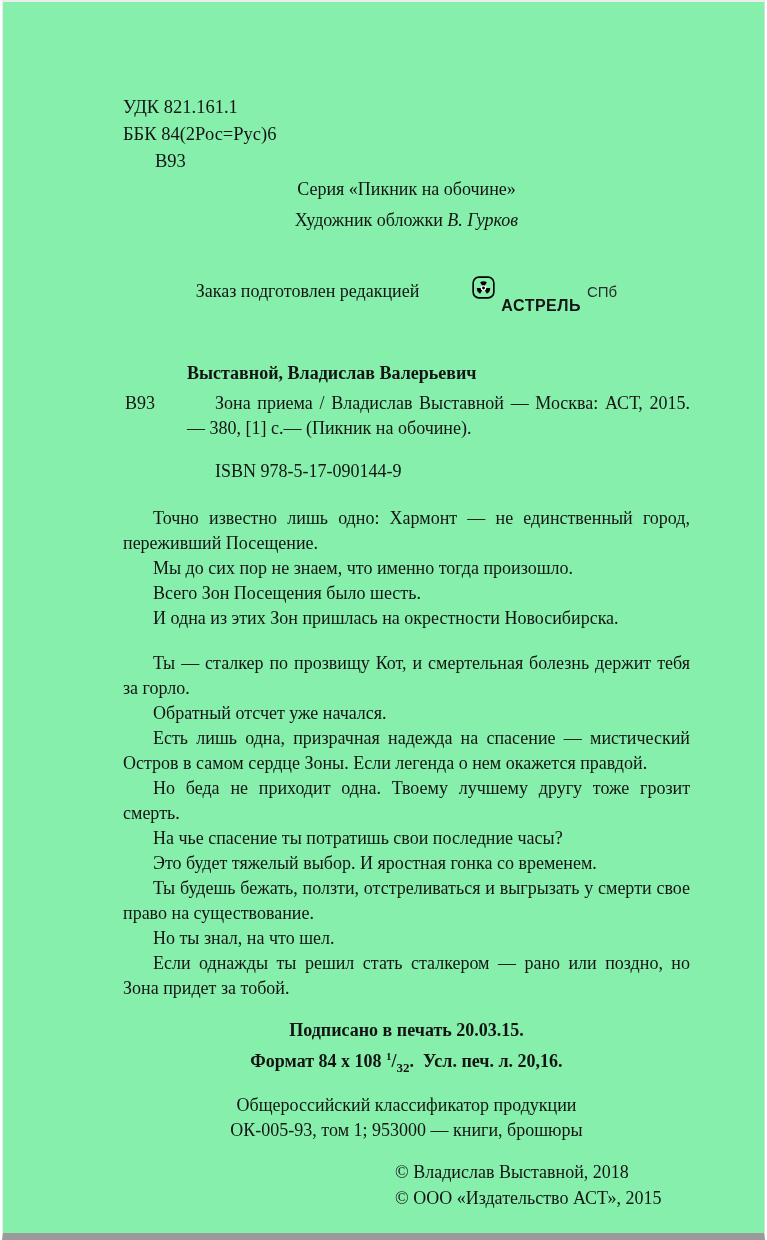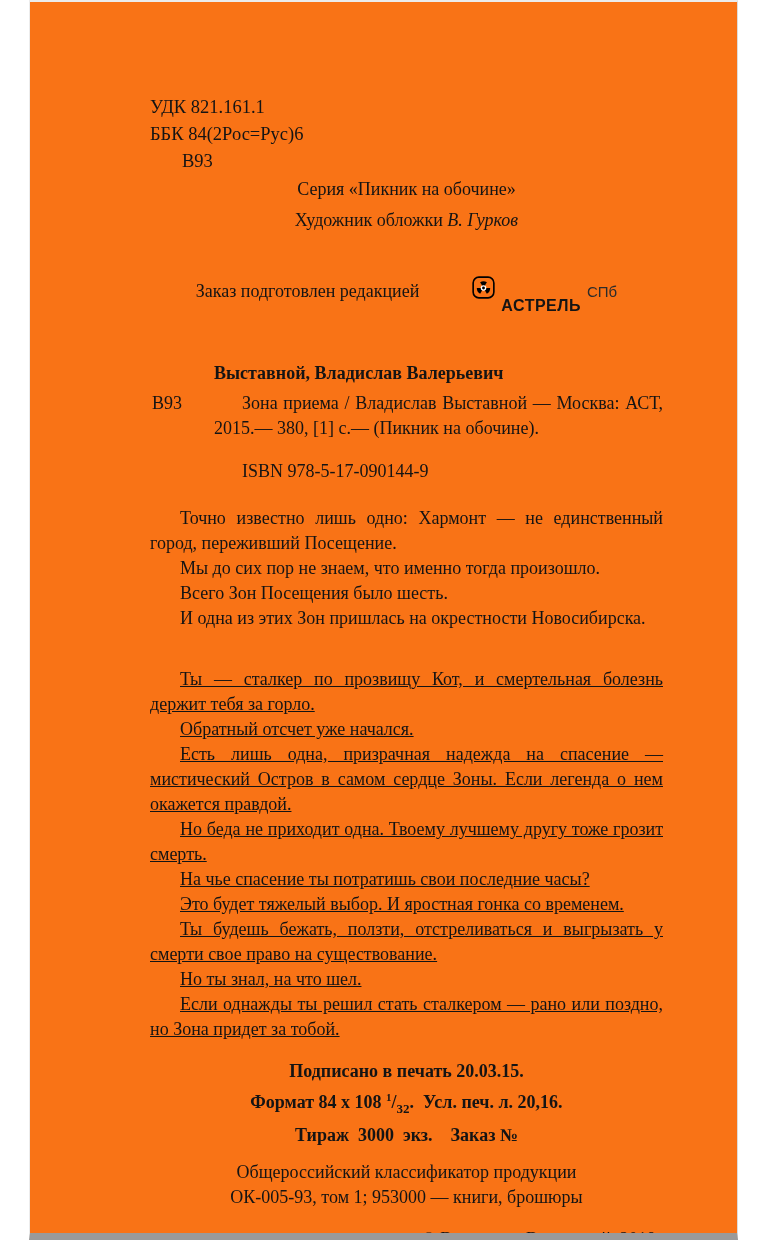--- a/index.html
+++ b/index.html
@@ -1,19 +1,19 @@
 <!DOCTYPE html>
 <html><head>
 <meta charset="utf-8">
 <style>
   * { margin:0; padding:0; box-sizing:border-box; }
   html,body { background:#ffffff; }
   .page {
-    width:709px; height:1240px; margin:0 auto; position:relative;
-    background:#f97316; color:#141414; overflow:hidden;
+    width:763px; height:1240px; margin:0 auto; position:relative;
+    background:#86efac; color:#141414; overflow:hidden;
     font-family:"Liberation Serif","DejaVu Serif",serif;
     font-size:18px; line-height:25px;
     border-top:2px solid #ececec;
     border-left:1px solid #ececec;
     border-right:1px solid #dcdcdc;
     border-bottom:7px solid #9a9a9a;
   }
   .column { padding:92px 74px 0 120px; }
 
   .head-block { font-size:18.5px; line-height:27px; }
@@ -42,21 +42,21 @@
 
   .catalog { position:relative; margin-top:5px; }
   .catalog-code { position:absolute; left:2px; top:0; }
   .catalog-entry {
     margin-left:64px; text-indent:28px; text-align:justify; line-height:25px;
   }
 
   .isbn-line { margin-top:18px; margin-left:92px; }
 
   .annotation { margin-top:22px; }
-  .annotation.second { margin-top:36px;text-decoration:underline; }
+  .annotation.second { margin-top:20px; }
   .ann { text-indent:30px; text-align:justify; line-height:25px; }
 
   .print-block { margin-top:16px; line-height:26px;font-weight:bold; }
   .print-block sup { font-size:11px; }
   .print-block sub { font-size:13px; }
 
   .classifier-block { margin-top:12px; line-height:25px; }
 
   .copyright-block { margin-top:16px; margin-left:272px; line-height:26px; }
 
@@ -120,21 +120,20 @@
       <p class="ann">На чье спасение ты потратишь свои последние часы?</p>
       <p class="ann">Это будет тяжелый выбор. И яростная гонка со временем.</p>
       <p class="ann">Ты будешь бежать, ползти, отстреливаться и выгрызать у смерти свое право на существование.</p>
       <p class="ann">Но ты знал, на что шел.</p>
       <p class="ann">Если однажды ты решил стать сталкером — рано или поздно, но Зона придет за тобой.</p>
     </div>
 
     <div class="print-block">
       <div class="center-line">Подписано в печать 20.03.15.</div>
       <div class="center-line"><span>Формат 84 х 108 </span><sup>1</sup><span>/</span><sub>32</sub><span>.  Усл. печ. л. 20,16.</span></div>
-      <div class="center-line">Тираж  3000  экз.    Заказ №</div>
     </div>
 
     <div class="classifier-block">
       <div class="center-line">Общероссийский классификатор продукции</div>
       <div class="center-line">ОК-005-93, том 1; 953000 — книги, брошюры</div>
     </div>
 
     <div class="copyright-block">
       <div>© Владислав Выставной, 2018</div>
       <div>© ООО «Издательство АСТ», 2015</div>

